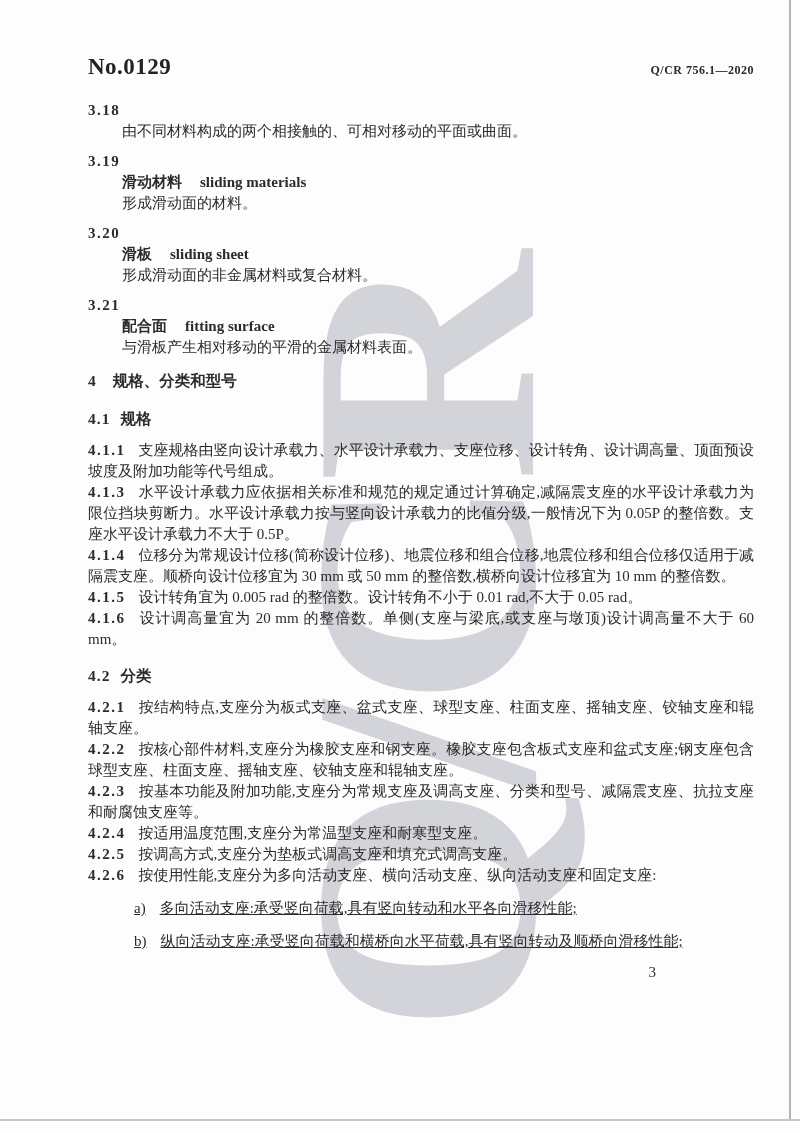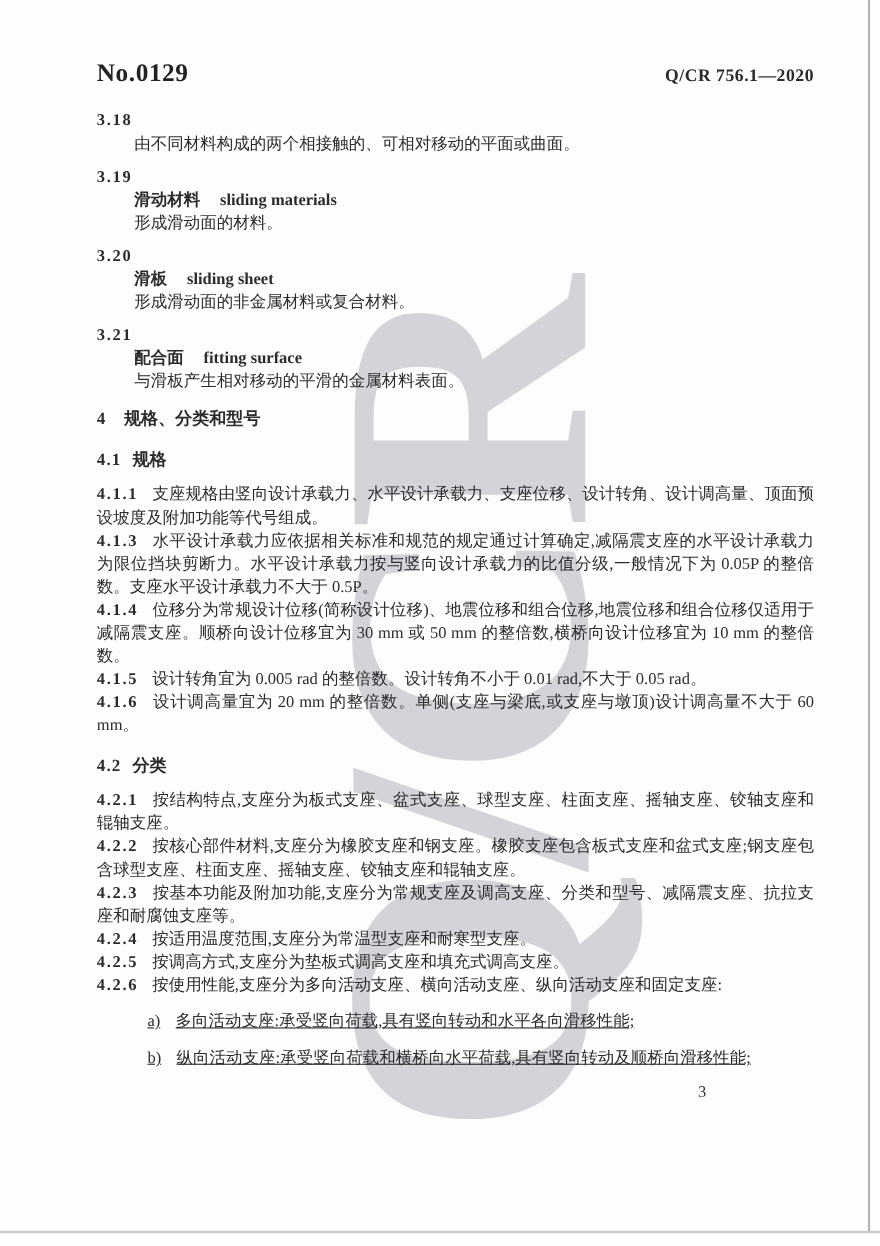--- a/index.html
+++ b/index.html
@@ -25,24 +25,24 @@
     white-space:nowrap;
     font-family:"Liberation Serif","DejaVu Serif",serif;
     font-weight:bold;
     font-size:320px;
     line-height:1;
     color:#caccd2;
     opacity:0.82;
     letter-spacing:-6px;
   }
   
-  .content { position:relative; z-index:1; padding:54px 60px 0 88px; }
+  .content { position:relative; z-index:1; padding:54px 46px 0 88px; }
   .hdr { display:flex; justify-content:space-between; align-items:baseline; height:26px; }
   .doc-no { font-size:23px; font-weight:bold; letter-spacing:0.5px; color:#222; }
-  .std-no { font-size:16px; font-weight:bold; color:#2a2a2a; letter-spacing:0.5px; }
+  .std-no { font-size:12px; font-weight:bold; color:#2a2a2a; letter-spacing:0.5px; }
 
   .terms { margin-top:20px; }
   .term { margin-bottom:9px; font-size:15px; line-height:21px; }
   .term-no { font-weight:bold; letter-spacing:1.5px; }
   .term-name { padding-left:34px; font-weight:bold; }
   .term-name .en { margin-left:18px; }
   .term-def { padding-left:34px;font-family:Liberation Serif, serif; }
 
   .heading { margin:12px 0 16px 0; font-size:15.5px; font-weight:bold; line-height:22px; }
   .heading .hnum { letter-spacing:1px; margin-right:16px; }

